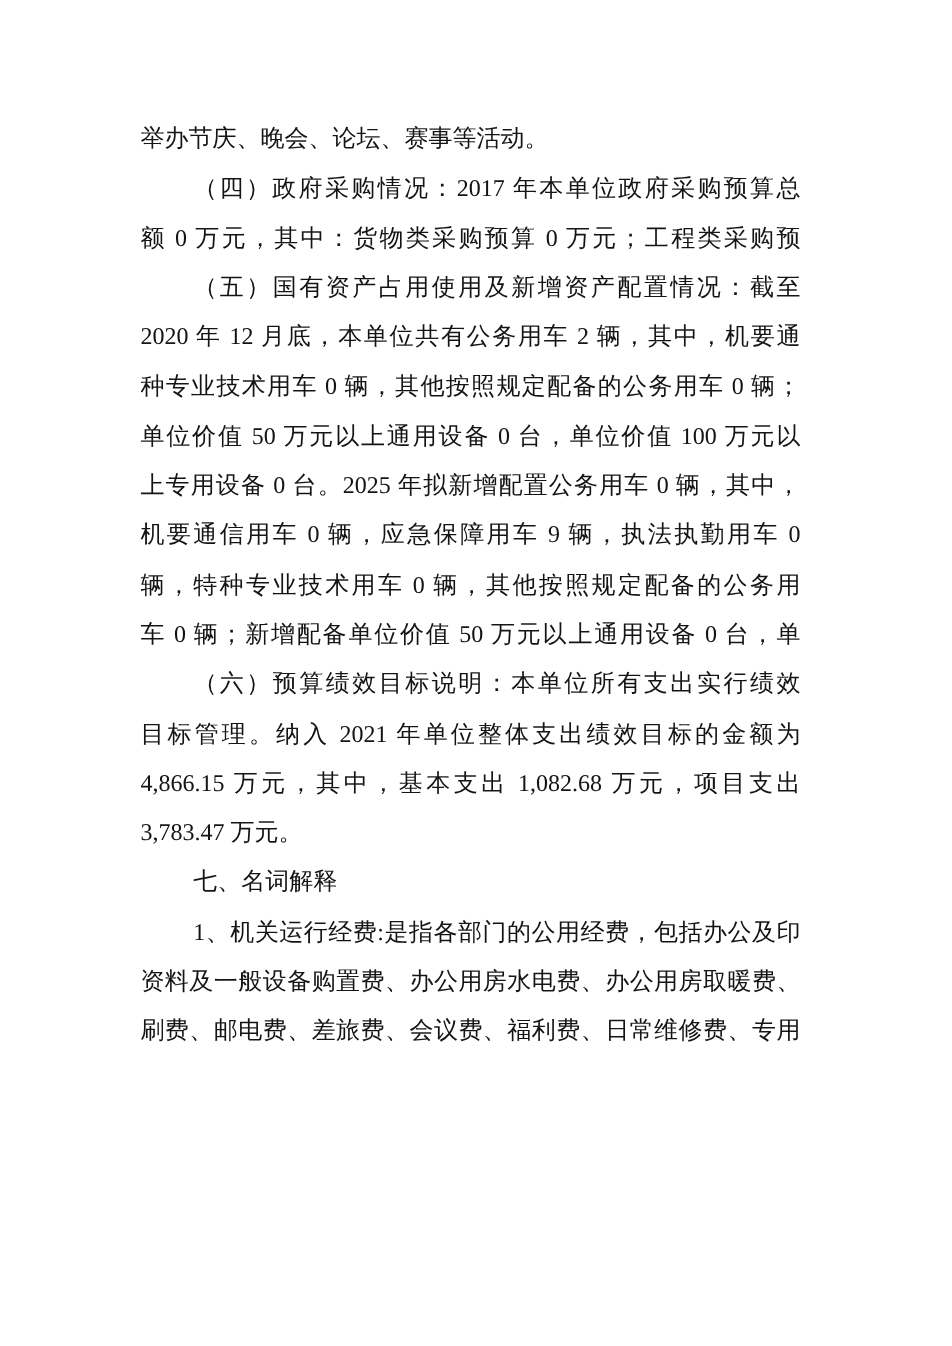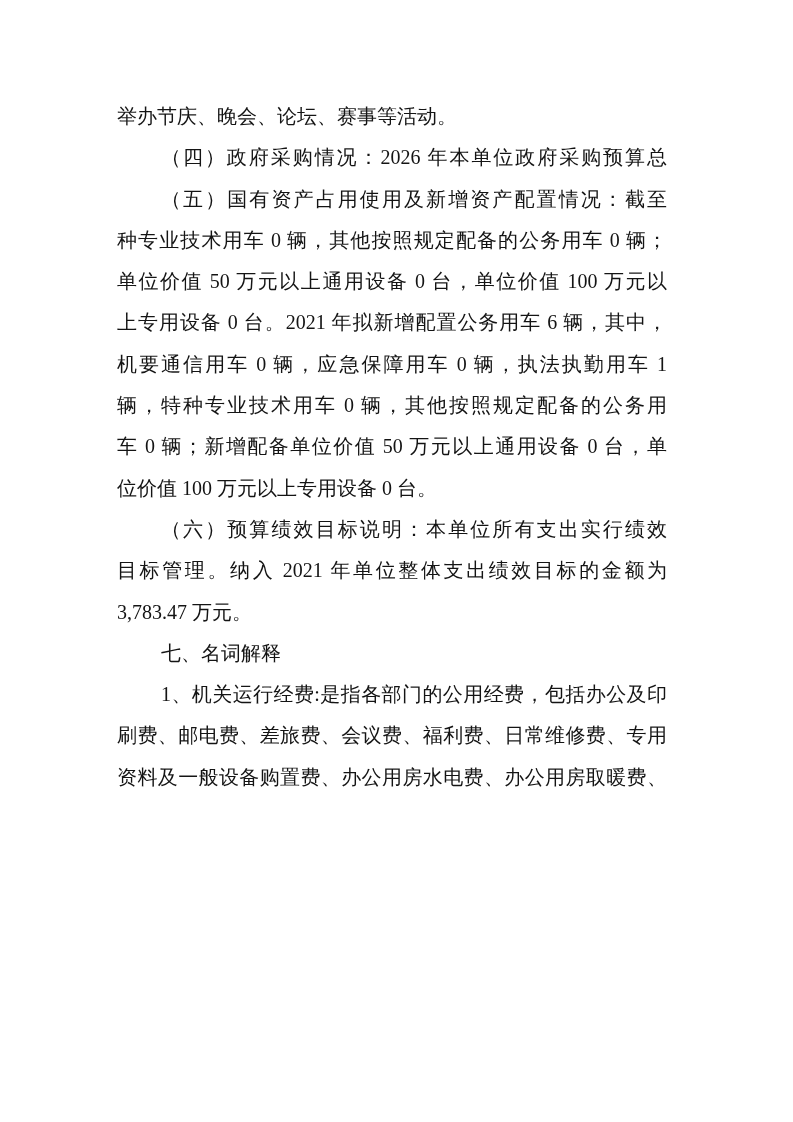--- a/index.html
+++ b/index.html
@@ -49,39 +49,41 @@
 </style>
 </head>
 <body>
 
 <div class="page" style="background: rgb(255, 255, 255); border-radius: 10px;">
   <div class="textblock" style="color: rgb(20, 20, 20);">
       <div>
         <div class="line endline"><span class="seg">举办节庆、晚会、论坛、赛事等活动。</span></div>
       </div>
       <div>
-        <div class="line indent"><span class="seg bold">（四）政府采购情况：</span><span class="seg">2026 年本单位政府采购预算总</span></div>
+        <div class="line indent"><span class="seg bold">（四）政府采购情况：</span><span class="seg">2017 年本单位政府采购预算总</span></div>
+        <div class="line"><span class="seg">额 0 万元，其中：货物类采购预算 0 万元；工程类采购预</span></div>
       </div>
       <div>
         <div class="line indent"><span class="seg bold">（五）国有资产占用使用及新增资产配置情况：</span><span class="seg">截至</span></div>
+        <div class="line"><span class="seg">2020 年 12 月底，本单位共有公务用车 2 辆，其中，机要通</span></div>
         <div class="line"><span class="seg">种专业技术用车 0 辆，其他按照规定配备的公务用车 0 辆；</span></div>
         <div class="line"><span class="seg">单位价值 50 万元以上通用设备 0 台，单位价值 100 万元以</span></div>
-        <div class="line"><span class="seg">上专用设备 0 台。2021 年拟新增配置公务用车 6 辆，其中，</span></div>
-        <div class="line"><span class="seg">机要通信用车 0 辆，应急保障用车 0 辆，执法执勤用车 1</span></div>
+        <div class="line"><span class="seg">上专用设备 0 台。2025 年拟新增配置公务用车 0 辆，其中，</span></div>
+        <div class="line"><span class="seg">机要通信用车 0 辆，应急保障用车 9 辆，执法执勤用车 0</span></div>
         <div class="line"><span class="seg">辆，特种专业技术用车 0 辆，其他按照规定配备的公务用</span></div>
         <div class="line"><span class="seg">车 0 辆；新增配备单位价值 50 万元以上通用设备 0 台，单</span></div>
-        <div class="line endline"><span class="seg">位价值 100 万元以上专用设备 0 台。</span></div>
       </div>
       <div>
         <div class="line indent"><span class="seg bold">（六）预算绩效目标说明：</span><span class="seg">本单位所有支出实行绩效</span></div>
         <div class="line"><span class="seg">目标管理。纳入 2021 年单位整体支出绩效目标的金额为</span></div>
+        <div class="line"><span class="seg">4,866.15 万元，其中，基本支出 1,082.68 万元，项目支出</span></div>
         <div class="line endline"><span class="seg">3,783.47 万元。</span></div>
       </div>
       <div>
         <div class="line indent endline sans-heading"><span class="seg bold">七、名词解释</span></div>
       </div>
       <div>
         <div class="line indent"><span class="seg">1、机关运行经费:是指各部门的公用经费，包括办公及印</span></div>
+        <div class="line"><span class="seg">资料及一般设备购置费、办公用房水电费、办公用房取暖费、</span></div>
         <div class="line"><span class="seg">刷费、邮电费、差旅费、会议费、福利费、日常维修费、专用</span></div>
-        <div class="line"><span class="seg">资料及一般设备购置费、办公用房水电费、办公用房取暖费、</span></div>
       </div>
     </div>
 </div>
 
 </body></html>

